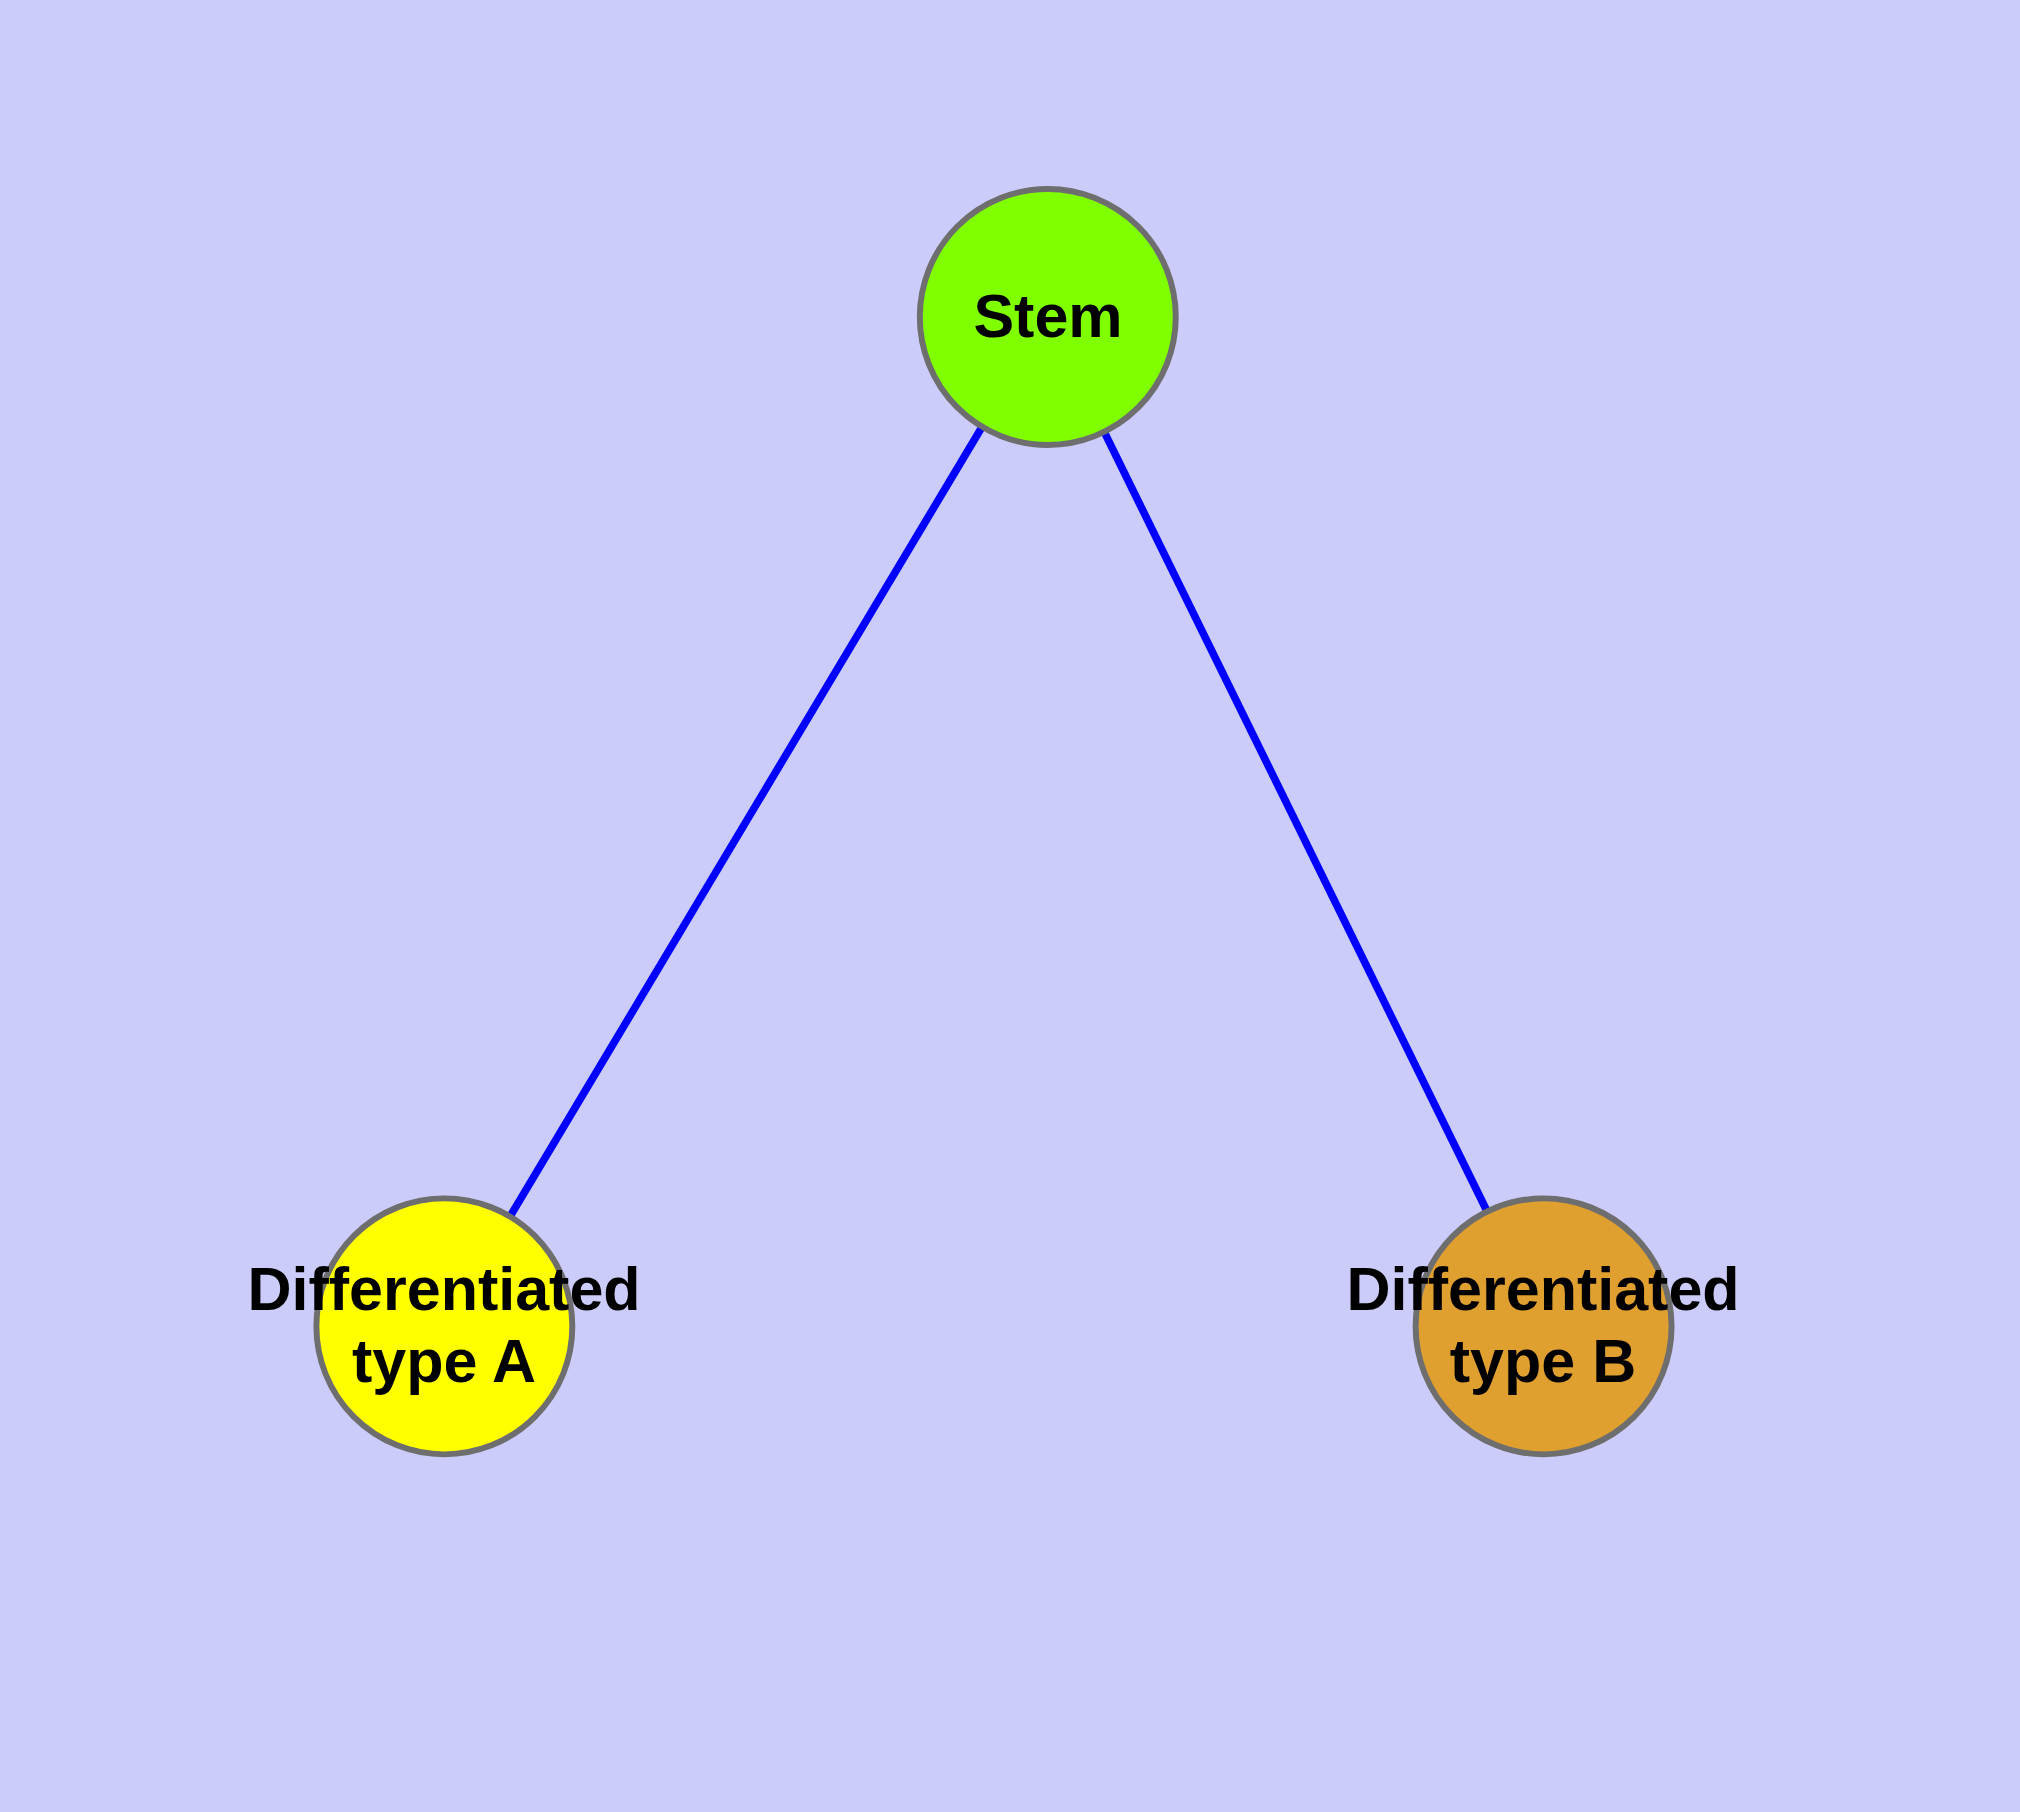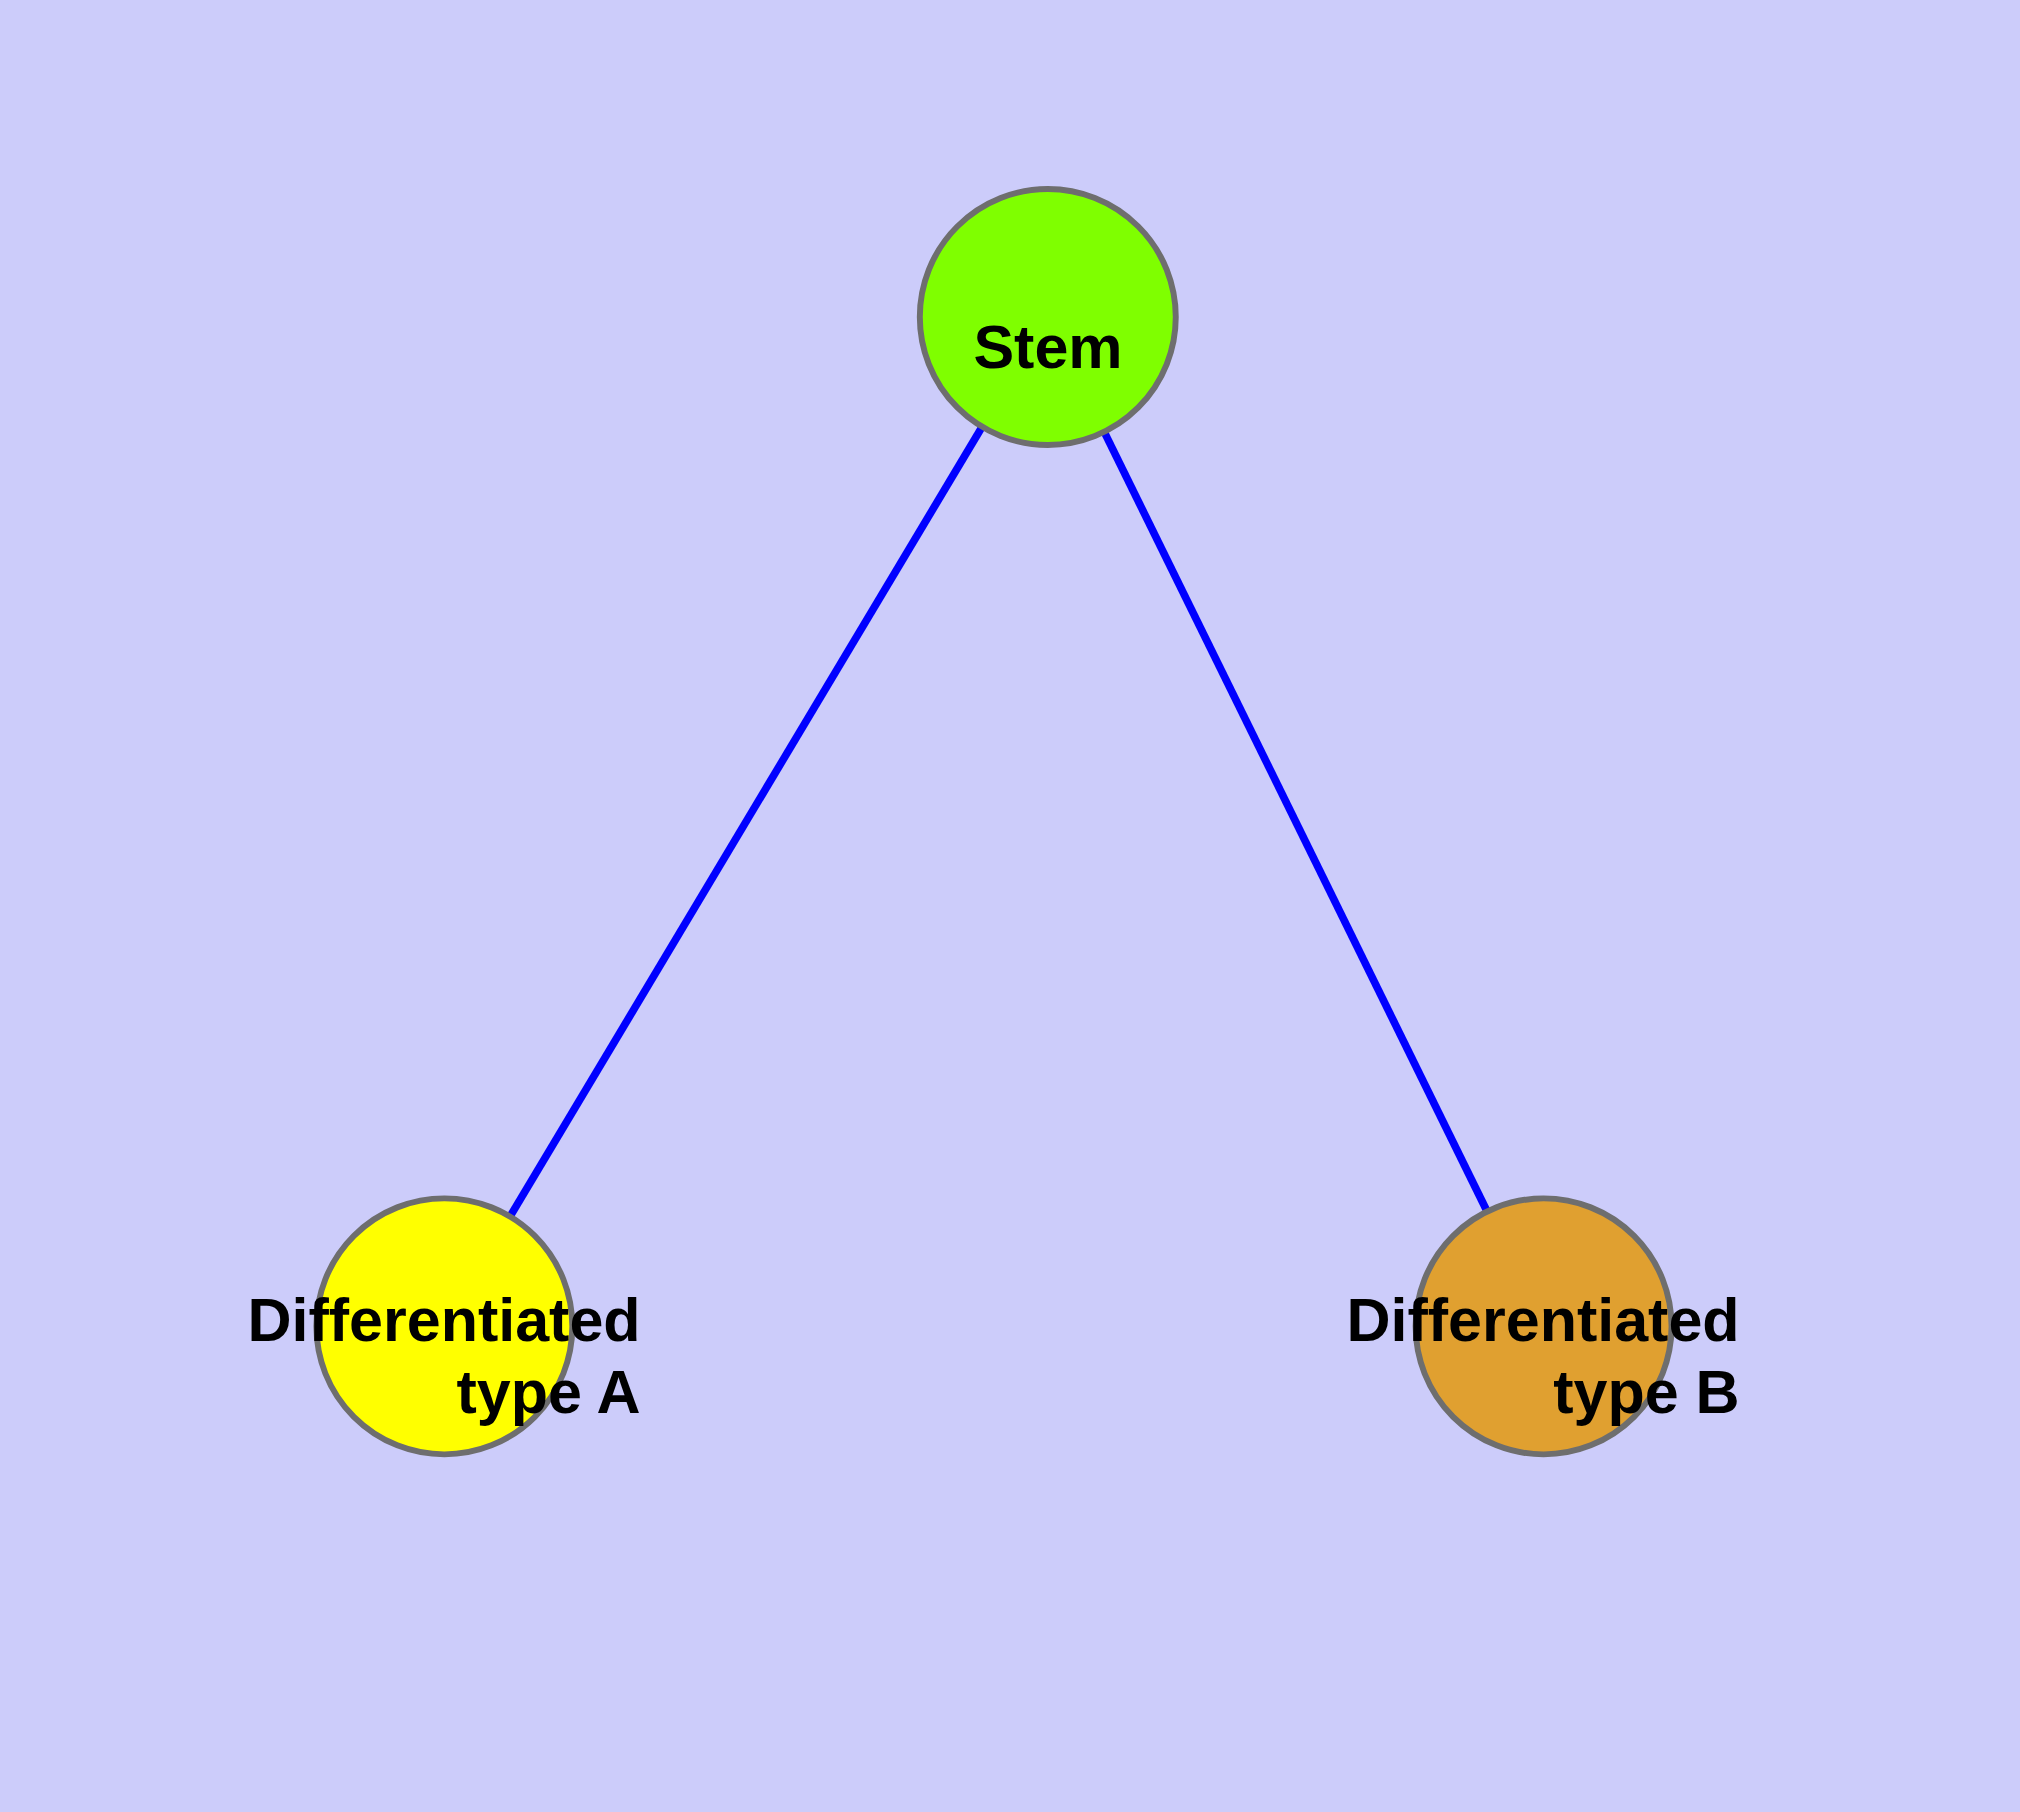--- a/index.html
+++ b/index.html
@@ -20,30 +20,29 @@
   #graph-svg {
     position: absolute;
     top: 0;
     left: 0;
     width: 2021px;
     height: 1812px;
     display: block;
   }
   .node-label {
     position: absolute;
-    text-align: right;
+    text-align: center;
     font-family: "Liberation Sans", sans-serif;
     font-weight: bold;
     font-size: 61px;
     line-height: 1.18;
     color: #000000;
     white-space: pre;
     transform: translate(-50%, -50%);
     pointer-events: none;
-    margin-top: 31px;
   }
 </style>
 </head>
 <body style="background: rgb(204, 204, 250);">
 
 <div id="graph-canvas" style="width: 2021px; height: 1812px;">
   <svg id="graph-svg" viewBox="0 0 2384 2138" xmlns="http://www.w3.org/2000/svg" style="width: 2021px; height: 1812px;">
     <rect id="bg-rect" x="0" y="0" width="2384" height="2138" fill="#ccccfa"></rect>
     <g id="edge-layer">
         <line x1="1158.0061644637476" y1="504.464407477074" x2="601.9938355362525" y2="1434.535592522926" stroke="#0000ff" stroke-width="9" stroke-linecap="butt"></line>

